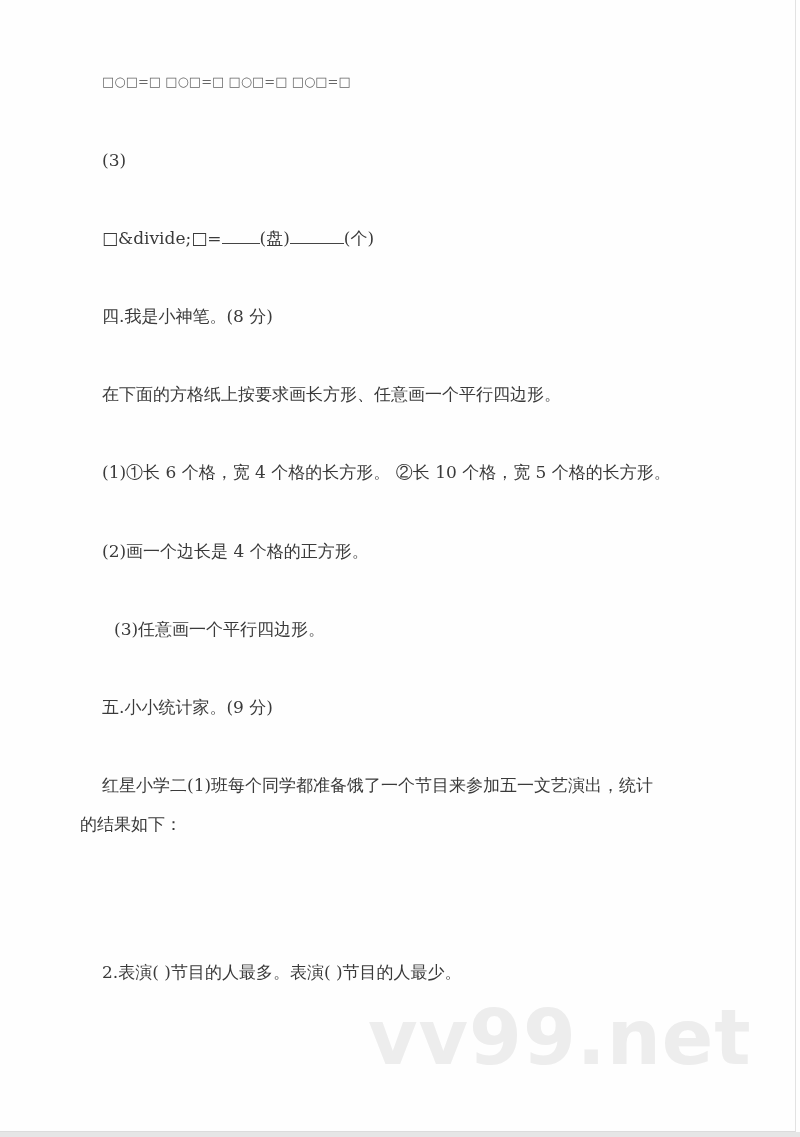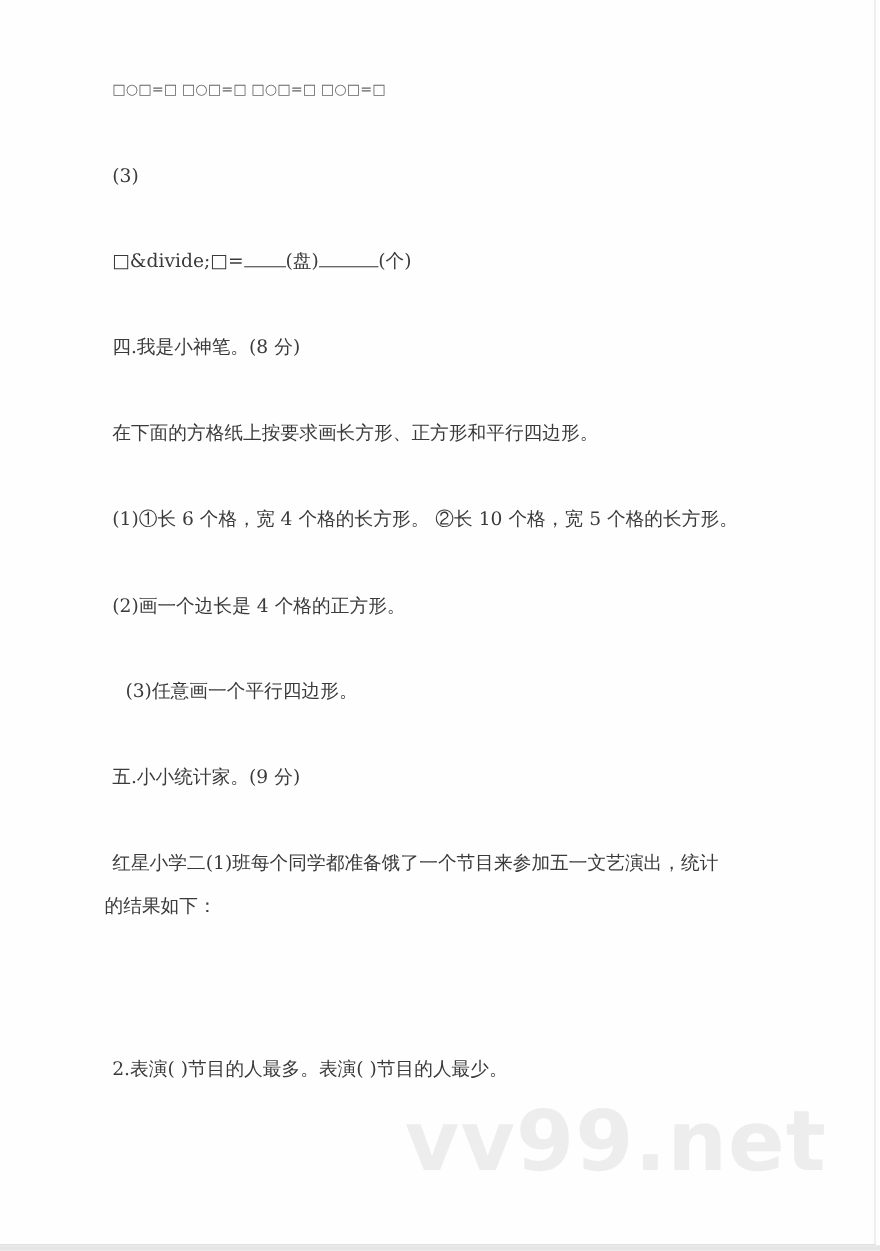--- a/index.html
+++ b/index.html
@@ -73,33 +73,33 @@
   <div class="line symbols" style="top:70px;">□○□=□ □○□=□ □○□=□ □○□=□</div>
 
   <div class="line" style="top:148px;">(3)</div>
 
   <div class="line" style="top:226px;">
     <span>□&amp;divide;□=</span><span class="blank" style="width:38px;"></span><span>(盘)</span><span class="blank" style="width:54px;"></span><span>(个)</span>
   </div>
 
   <div class="line" style="top:304px;text-align:right;">四.我是小神笔。(8 分)</div>
 
-  <div class="line" style="top:382px;">在下面的方格纸上按要求画长方形、正方形和平行四边形。</div>
+  <div class="line" style="top:382px;">在下面的方格纸上按要求画长方形、任意画一个平行四边形。</div>
 
   <div class="line" style="top:460px;">(1)①长 6 个格，宽 4 个格的长方形。 ②长 10 个格，宽 5 个格的长方形。</div>
 
   <div class="line" style="top:539px;">(2)画一个边长是 4 个格的正方形。</div>
 
   <div class="line" style="top:617px;margin-left:12px;">(3)任意画一个平行四边形。</div>
 
   <div class="line" style="top:695px;">五.小小统计家。(9 分)</div>
 
   <div class="line" style="top:773px;text-align:right;">红星小学二(1)班每个同学都准备饿了一个节目来参加五一文艺演出，统计</div>
 
-  <div class="line" style="top:812px; left:95px;">的结果如下：</div>
+  <div class="line" style="top:812px; left:80px;">的结果如下：</div>
 
 
   <div class="line" style="top:960px;">2.表演( )节目的人最多。表演( )节目的人最少。</div>
 
   <div class="watermark">vv99.net</div>
 </div>
 
 <div class="bottom-strip"></div>
 
 </body></html>

